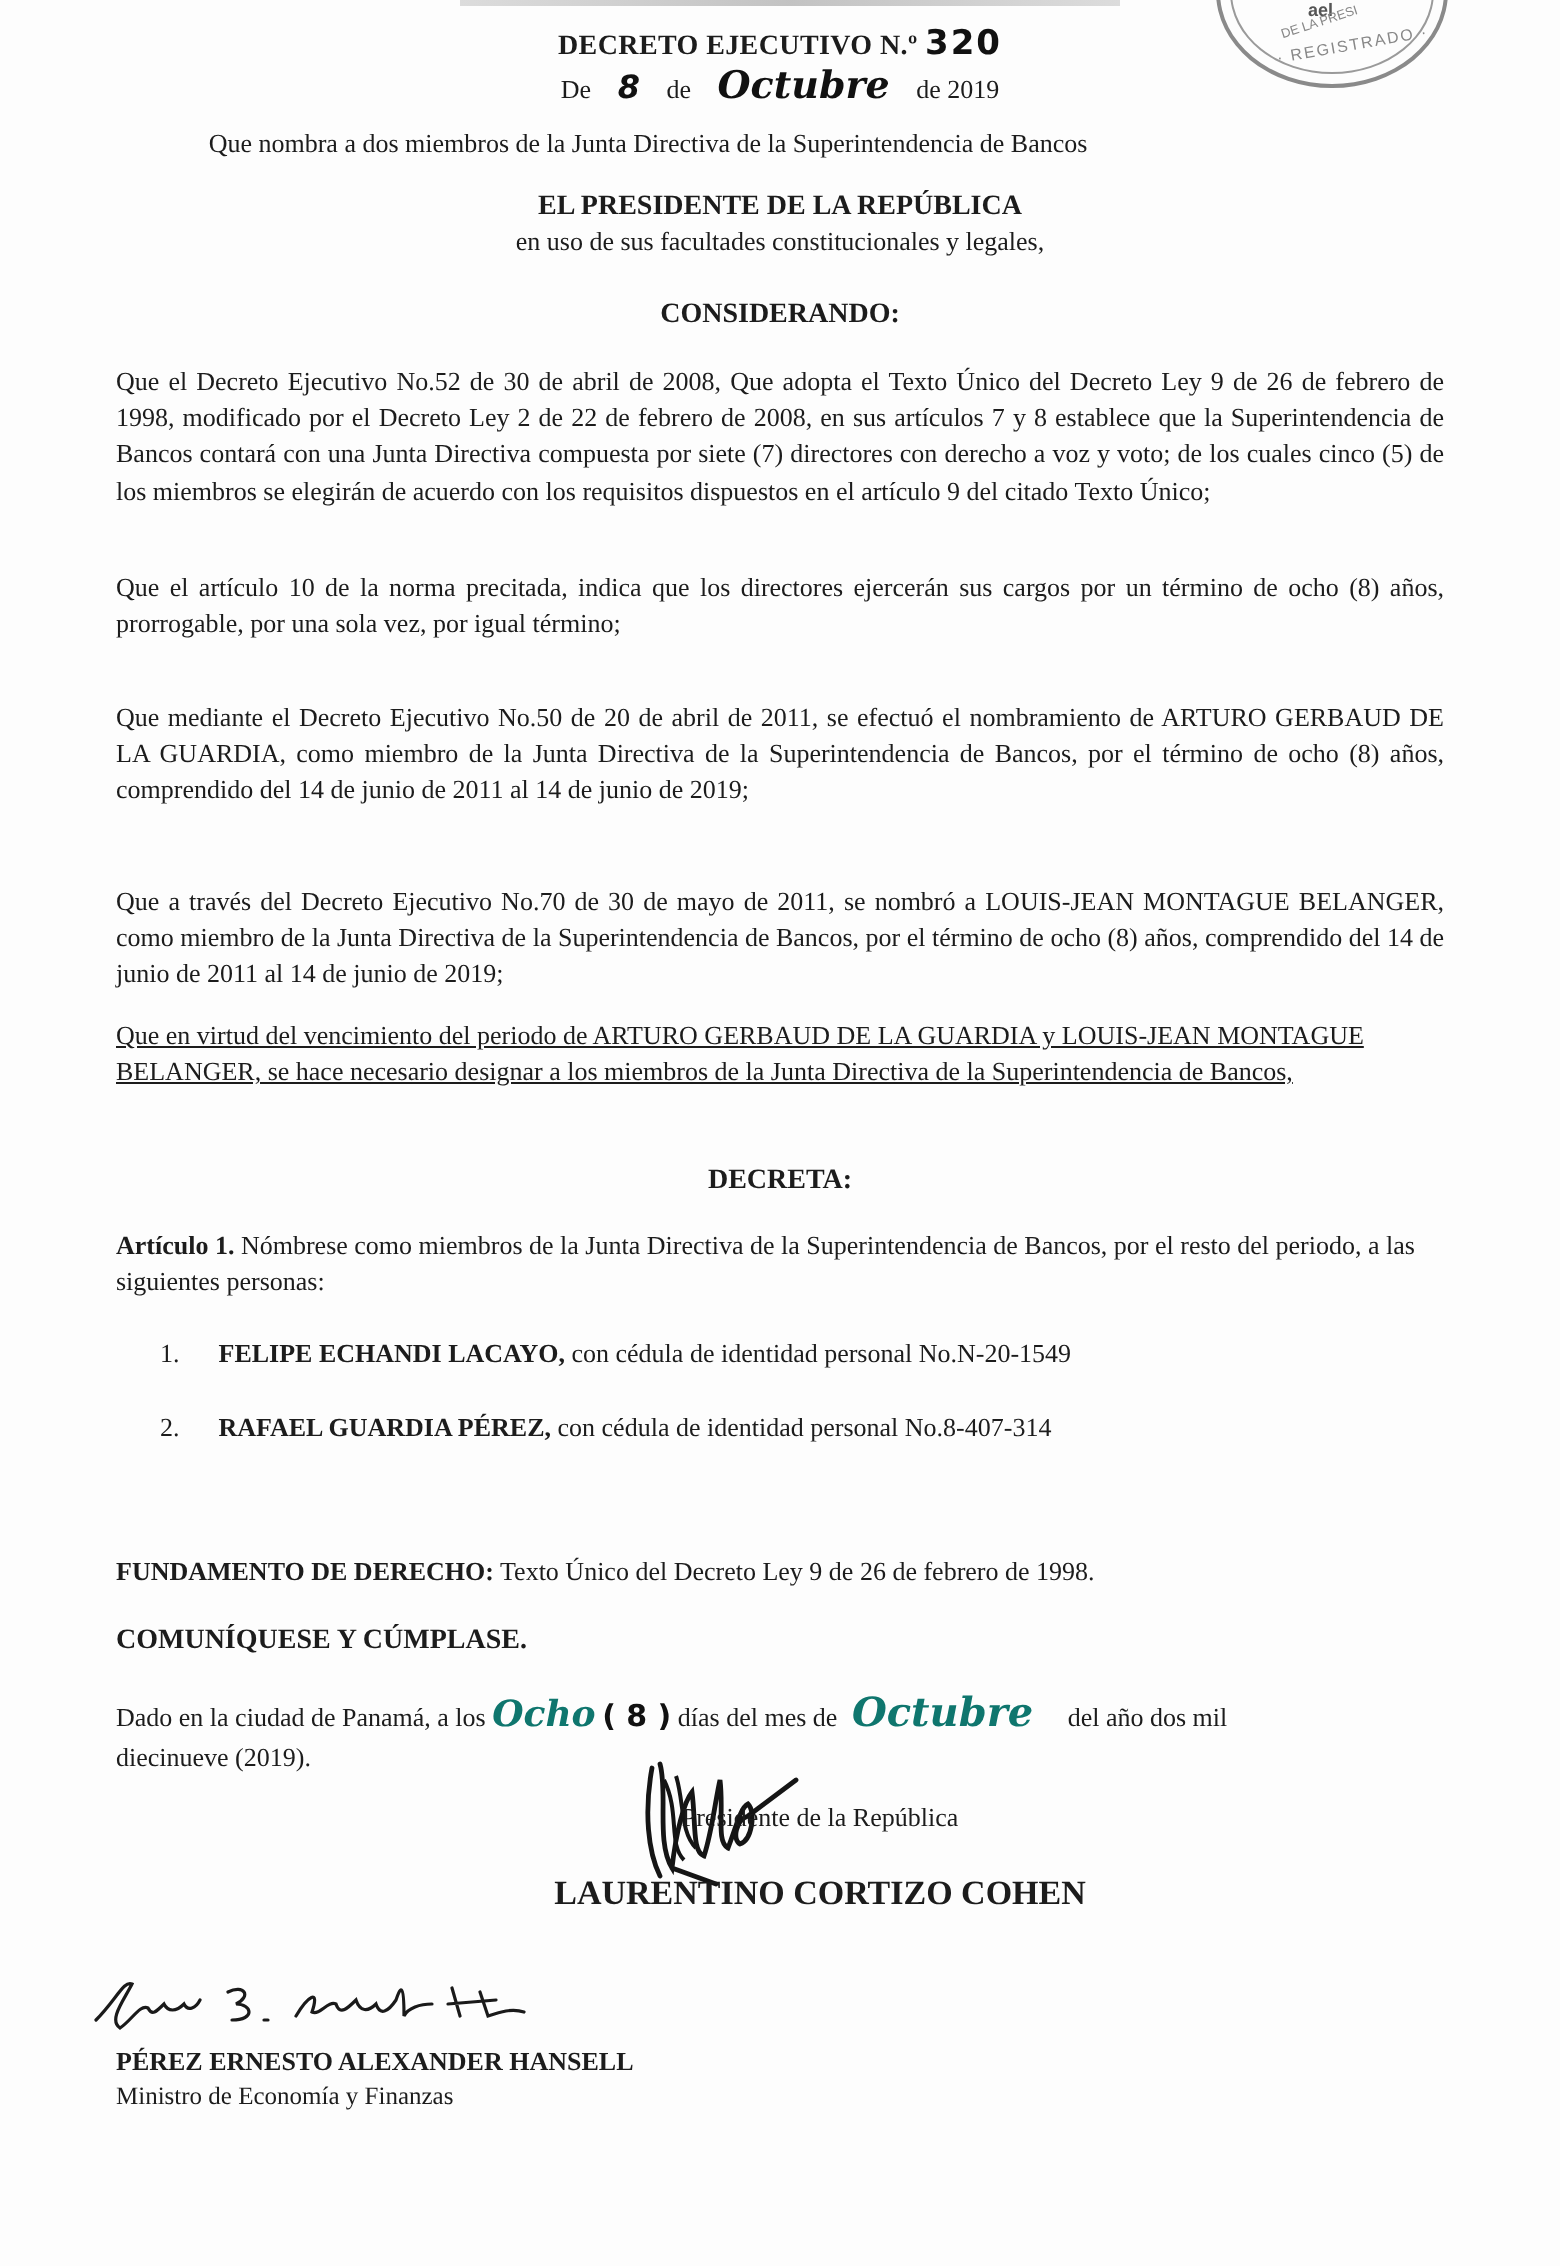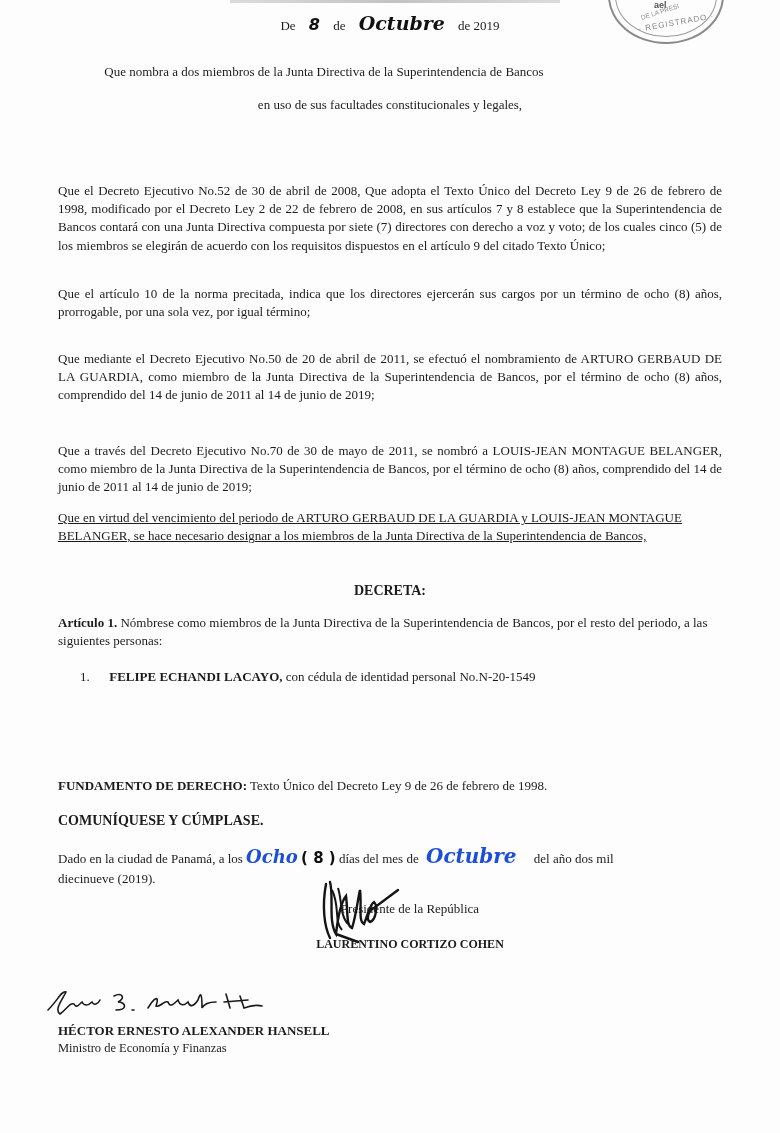--- a/index.html
+++ b/index.html
@@ -63,79 +63,90 @@
   .para.left { text-align: left; }
   .para b { font-weight: bold; }
   .list-item { position: absolute; left: 80px; font-size: 13px; }
   .list-item .num { display: inline-block; width: 26px; }
   .list-item b { font-weight: bold; }
   .pres-sig {
     position: absolute; left: 312px; top: 876px; width: 90px; height: 70px;
   }
   .pres-name {
     position: absolute; left: 0; width: 780px; text-align: center; top: 937px;
-    font-weight: bold; font-size: 12px; padding-left: 40px; box-sizing: border-box;
+    font-weight: bold; font-size: 17px; padding-left: 40px; box-sizing: border-box;
   }
   .pres-title {
     position: absolute; left: 0; width: 780px; text-align: center; top: 901px;
     font-size: 13px; padding-left: 40px; box-sizing: border-box;
   }
   .min-sig { position: absolute; left: 44px; top: 980px; width: 250px; height: 40px; }
   .min-name { position: absolute; left: 58px; top: 1023px; font-weight: bold; font-size: 13px; }
   .min-title { position: absolute; left: 58px; top: 1041px; font-size: 12.5px; }
-  .fill-hand { font-family: "DejaVu Serif", serif; font-weight: bold; font-style: italic; font-size: 18px; color: #1d4ed8; }
+  .fill-hand { font-family: "DejaVu Serif", serif; font-weight: bold; font-style: italic; font-size: 18px; color: #0f766e; }
   .fill-num { font-family: "DejaVu Sans", sans-serif; font-weight: bold; font-size: 15px; color: #111; }
 </style>
 </head>
 <body>
 
 <div class="page">
 
   <div class="top-edge"></div>
 
   <div class="stamp">
     <span class="stamp-inner">ael</span>
     <span class="stamp-arc">DE LA PRESI</span>
     <span class="stamp-text">· REGISTRADO ·</span>
   </div>
 
   <div class="header">
+    <div class="title">
+      <span>DECRETO EJECUTIVO N.º</span>
+      <span class="hand">320</span>
+    </div>
     <div class="date-line">
       <span>De</span>
       <span class="hand">8</span>
       <span>de</span>
       <span class="hand month">Octubre</span>
       <span>de 2019</span>
     </div>
   </div>
 
   <div class="subject">Que nombra a dos miembros de la Junta Directiva de la Superintendencia de Bancos</div>
 
   <div class="authority">
+    <div class="h">EL PRESIDENTE DE LA REPÚBLICA</div>
     <div class="s">en uso de sus facultades constitucionales y legales,</div>
   </div>
 
+  <div class="section-title" style="top:150px;">CONSIDERANDO:</div>
 
   <div class="para" style="top:182px;">Que el Decreto Ejecutivo No.52 de 30 de abril de 2008, Que adopta el Texto Único del Decreto Ley 9 de 26 de febrero de 1998, modificado por el Decreto Ley 2 de 22 de febrero de 2008, en sus artículos 7 y 8 establece que la Superintendencia de Bancos contará con una Junta Directiva compuesta por siete (7) directores con derecho a voz y voto; de los cuales cinco (5) de los miembros se elegirán de acuerdo con los requisitos dispuestos en el artículo 9 del citado Texto Único;</div>
   <div class="para" style="top:285px;">Que el artículo 10 de la norma precitada, indica que los directores ejercerán sus cargos por un término de ocho (8) años, prorrogable, por una sola vez, por igual término;</div>
   <div class="para" style="top:350px;">Que mediante el Decreto Ejecutivo No.50 de 20 de abril de 2011, se efectuó el nombramiento de ARTURO GERBAUD DE LA GUARDIA, como miembro de la Junta Directiva de la Superintendencia de Bancos, por el término de ocho (8) años, comprendido del 14 de junio de 2011 al 14 de junio de 2019;</div>
   <div class="para" style="top:442px;">Que a través del Decreto Ejecutivo No.70 de 30 de mayo de 2011, se nombró a LOUIS-JEAN MONTAGUE BELANGER, como miembro de la Junta Directiva de la Superintendencia de Bancos, por el término de ocho (8) años, comprendido del 14 de junio de 2011 al 14 de junio de 2019;</div>
   <div class="para left" style="top:509px; width:630px;text-decoration:underline;">Que en virtud del vencimiento del periodo de ARTURO GERBAUD DE LA GUARDIA y LOUIS-JEAN MONTAGUE BELANGER, se hace necesario designar a los miembros de la Junta Directiva de la Superintendencia de Bancos,</div>
 
   <div class="section-title" style="top:583px;">DECRETA:</div>
 
   <div class="para left" style="top:614px;">
     <b>Artículo 1.</b>
     <span>Nómbrese como miembros de la Junta Directiva de la Superintendencia de Bancos, por el resto del periodo, a las siguientes personas:</span>
   </div>
 
   <div class="list-item" style="top:669px;">
     <span class="num">1.</span>
     <b>FELIPE ECHANDI LACAYO,</b>
     <span>con cédula de identidad personal No.N-20-1549</span>
+  </div>
+  <div class="list-item" style="top:706px;">
+    <span class="num">2.</span>
+    <b>RAFAEL GUARDIA PÉREZ,</b>
+    <span>con cédula de identidad personal No.8-407-314</span>
   </div>
 
 
   <div class="para left" style="top:777px;">
     <b>FUNDAMENTO DE DERECHO:</b>
     <span>Texto Único del Decreto Ley 9 de 26 de febrero de 1998.</span>
   </div>
 
   <div class="para left" style="top:812px; font-weight:bold; font-size:14px;">COMUNÍQUESE Y CÚMPLASE.</div>
 
@@ -157,16 +168,16 @@
   <div class="pres-name">LAURENTINO CORTIZO COHEN</div>
   <div class="pres-title">Presidente de la República</div>
 
   <svg class="min-sig" viewBox="0 0 250 40">
     <path d="M4 30 C14 20, 18 10, 22 12 C18 20, 10 30, 16 34 C22 30, 26 22, 30 24 C32 28, 34 26, 38 22 C40 26, 44 26, 48 22 C50 26, 54 24, 56 20
              M70 16 C78 12, 82 18, 74 22 C82 22, 84 30, 72 30 M88 30 L90 30
              M104 28 C110 18, 116 14, 112 26 C116 28, 120 20, 124 22 C126 28, 130 24, 134 20 C136 26, 140 26, 144 22 C146 28, 150 26, 154 20 C156 14, 158 10, 158 28 C160 24, 166 22, 172 22
              M182 14 L186 28 M180 22 L204 20 M196 16 L200 28 C206 26, 212 24, 218 26" fill="none" stroke="#1a1a1a" stroke-width="1.6" stroke-linecap="round"></path>
   </svg>
 
-  <div class="min-name">HÉCTOR ERNESTO ALEXANDER HANSELL</div>
+  <div class="min-name">PÉREZ ERNESTO ALEXANDER HANSELL</div>
   <div class="min-title">Ministro de Economía y Finanzas</div>
 
 </div>
 
 </body></html>

